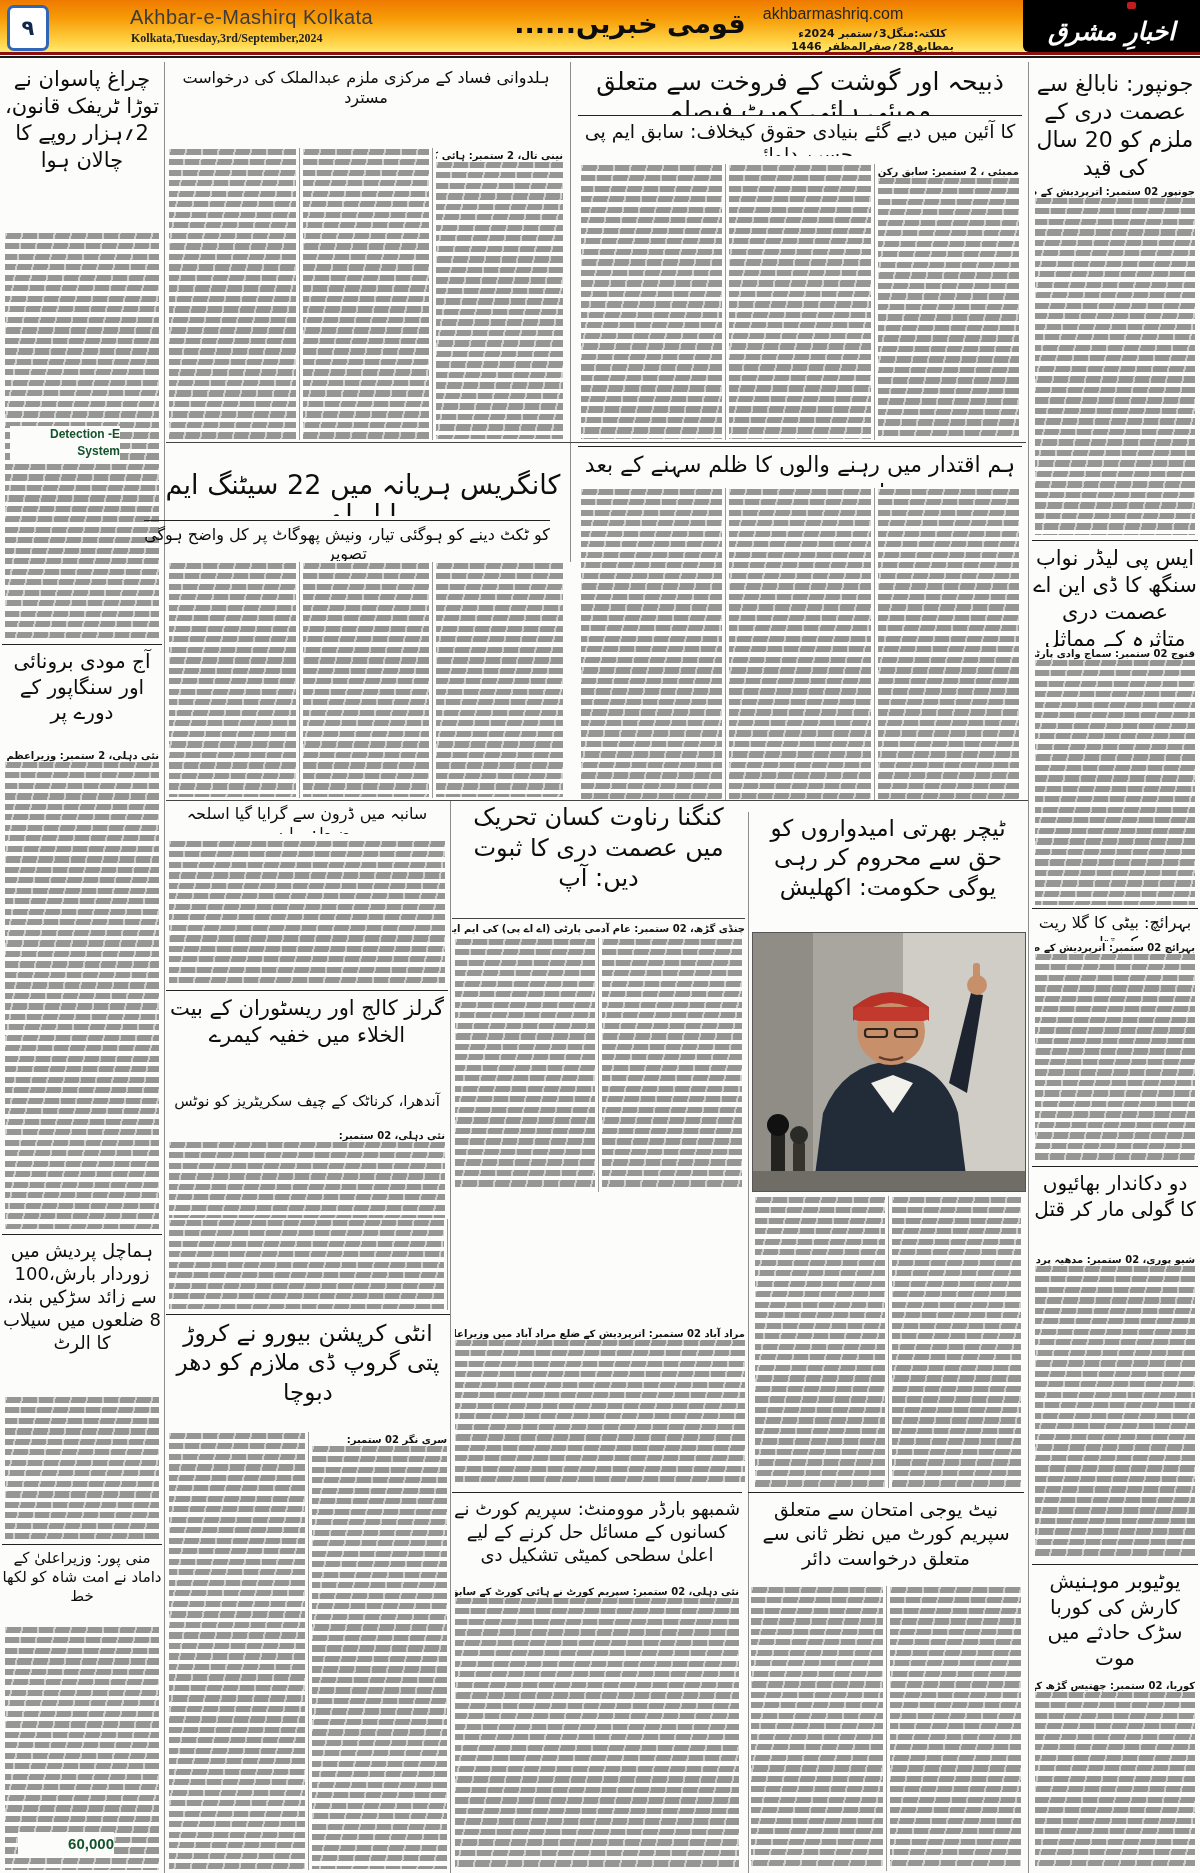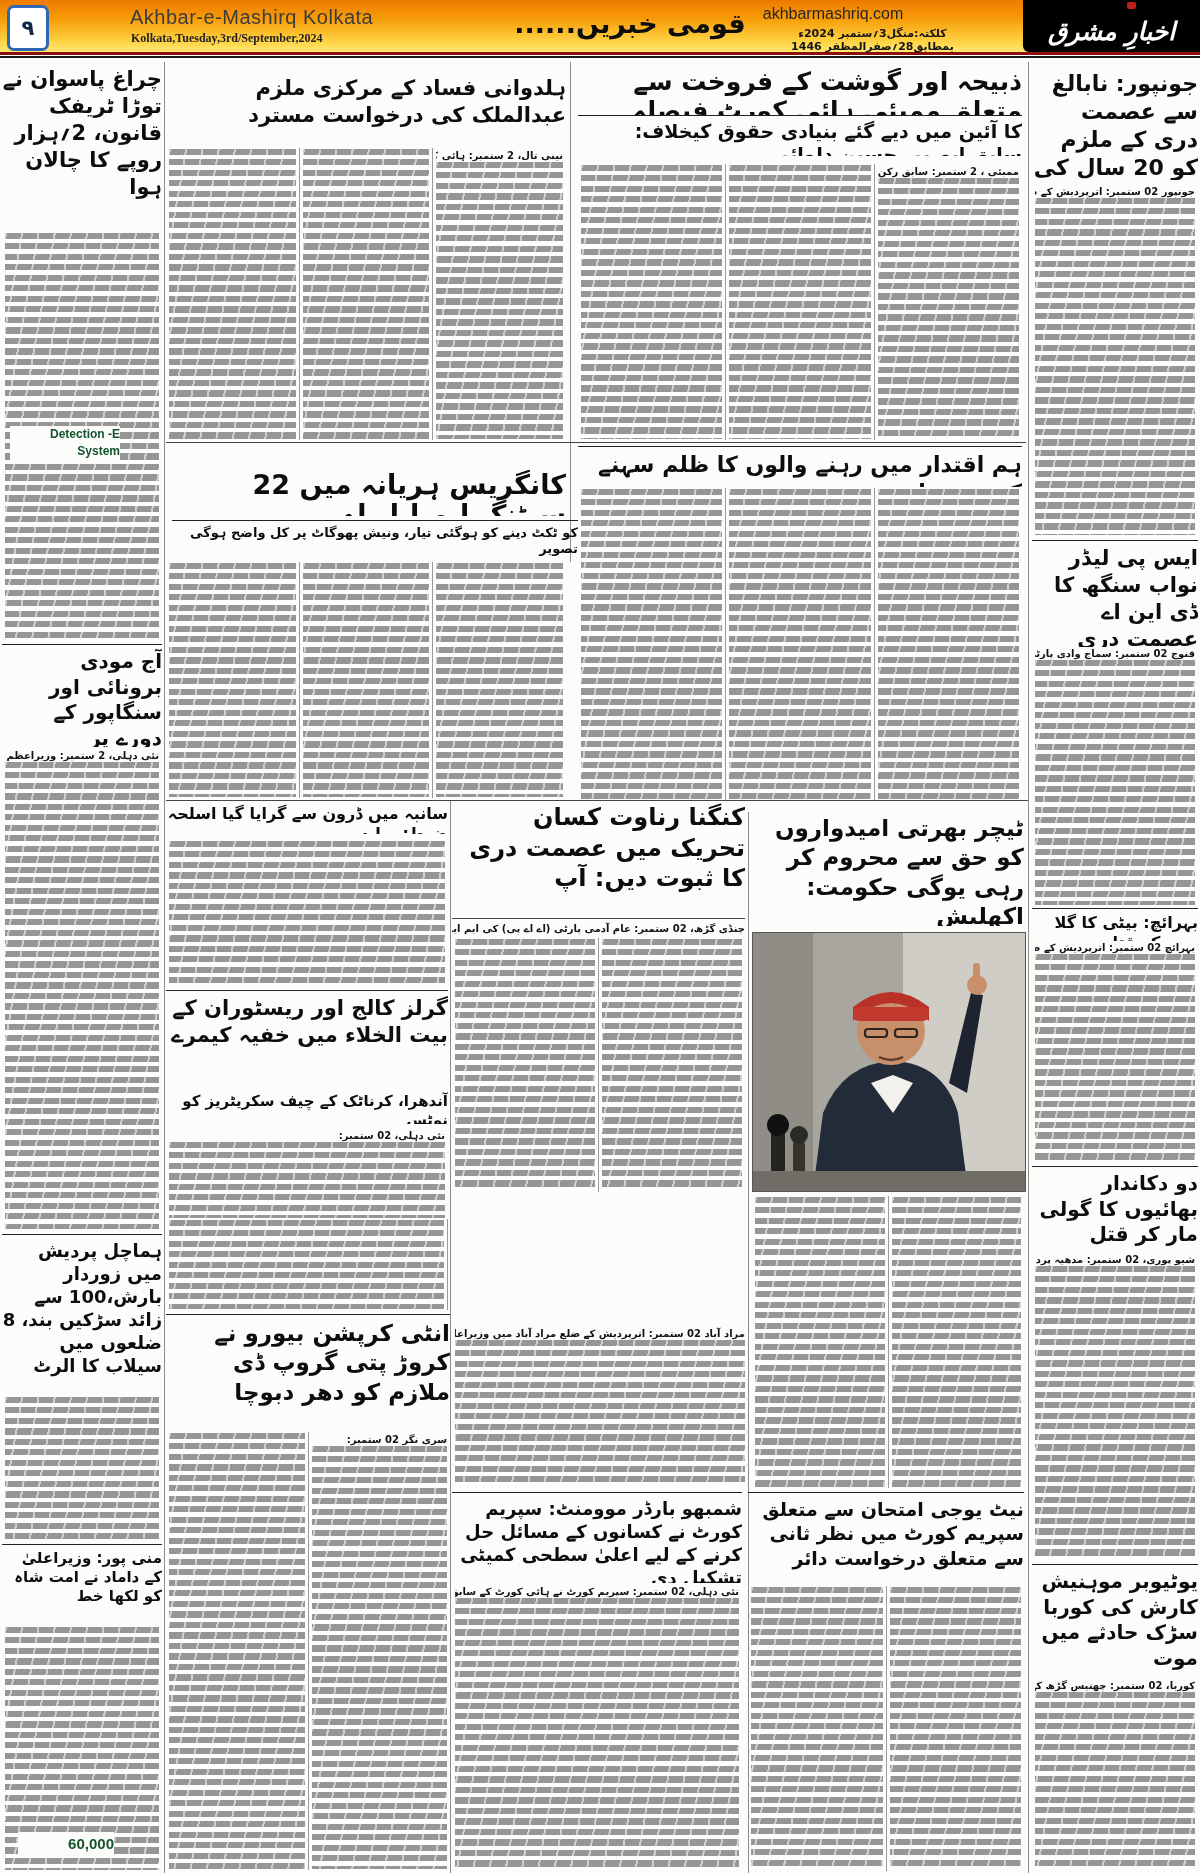--- a/index.html
+++ b/index.html
@@ -21,21 +21,21 @@
         font-weight:bold;font-size:27px;color:#0d0d0d;}
   .site{position:absolute;left:743px;top:5px;width:180px;text-align:center;
         font-family:"Liberation Sans",sans-serif;font-size:16px;color:#262626;}
   .d-ur{position:absolute;left:765px;top:27px;width:215px;text-align:center;direction:rtl;
         font-weight:bold;font-size:11px;color:#151515;}
   .logo{position:absolute;left:1023px;top:0;width:177px;height:52px;background:#000;
         border-radius:0 0 0 6px;display:flex;align-items:center;justify-content:center;}
   .logo span{color:#fff;font-weight:bold;font-size:25px;direction:rtl;font-style:italic;margin-top:11px;}
   .logo i{position:absolute;right:64px;top:2px;width:9px;height:7px;background:#c21d1d;border-radius:2px;}
   
-  .hl{position:absolute;direction:rtl;font-weight:bold;color:#0d0d0d;
+  .hl{position:absolute;direction:rtl;text-align:center;font-weight:normal;color:#0d0d0d;
       line-height:1.28;overflow:hidden;}
   .sep-t{border-top:1.5px solid #222;padding-top:4px;}
   .sep-b{border-bottom:1.5px solid #222;padding-bottom:3px;}
   .bc{position:absolute;display:flex;flex-direction:row;direction:rtl;overflow:hidden;}
   .col{flex:1 1 0;padding:1px 3px;display:flex;flex-direction:column;overflow:hidden;}
   .col:not(:first-child){border-right:1px solid #9a9a9a;}
   .dl{font-size:10px;font-weight:bold;color:#111;direction:rtl;text-align:right;
       line-height:13px;white-space:nowrap;overflow:hidden;flex:0 0 auto;}
   .sim{flex:1 1 auto;opacity:.58;
        background-image:
@@ -101,36 +101,36 @@
   </div>
 
   <div class="hl sep-t" style="left:2px;top:1544px;width:160px;height:78px;font-size:15px;">منی پور: وزیراعلیٰ کے داماد نے امت شاہ کو لکھا خط</div>
   <div class="bc" style="left:2px;top:1626px;width:160px;height:245px;">
     <div class="col">
         <div class="sim"></div>
       </div>
   </div>
   <div class="frag" style="left:18px;top:1796px;width:96px;height:24px;font-size:15px;line-height:24px;">60,000</div>
 
-  <div class="hl" style="left:166px;top:75px;width:400px;height:66px;font-size:21px;">ہلدوانی فساد کے مرکزی ملزم عبدالملک کی درخواست مسترد</div>
+  <div class="hl" style="left:166px;top:68px;width:400px;height:66px;font-size:16px;">ہلدوانی فساد کے مرکزی ملزم عبدالملک کی درخواست مسترد</div>
   <div class="bc" style="left:166px;top:148px;width:400px;height:292px;">
     <div class="col">
       <div class="dl">نینی تال، 2 ستمبر: ہائی کورٹ کی ڈبل بنچ</div>
       <div class="sim"></div>
     </div>
     <div class="col">
         <div class="sim"></div>
       </div>
     <div class="col">
         <div class="sim"></div>
       </div>
   </div>
 
   <div class="hl" style="left:160px;top:470px;width:406px;height:46px;font-size:27px;line-height:1.1;">کانگریس ہریانہ میں 22 سیٹنگ ایم ایل اے</div>
-  <div class="hl sep-t" style="left:172px;top:520px;width:406px;height:36px;font-size:13px;line-height:1.2;">کو ٹکٹ دینے کو ہوگئی تیار، ونیش پھوگاٹ پر کل واضح ہوگی تصویر</div>
+  <div class="hl sep-t" style="left:144px;top:520px;width:406px;height:36px;font-size:16px;line-height:1.2;">کو ٹکٹ دینے کو ہوگئی تیار، ونیش پھوگاٹ پر کل واضح ہوگی تصویر</div>
   <div class="bc" style="left:166px;top:562px;width:400px;height:236px;">
     <div class="col">
         <div class="sim"></div>
       </div>
     <div class="col">
         <div class="sim"></div>
       </div>
     <div class="col">
         <div class="sim"></div>
       </div>

